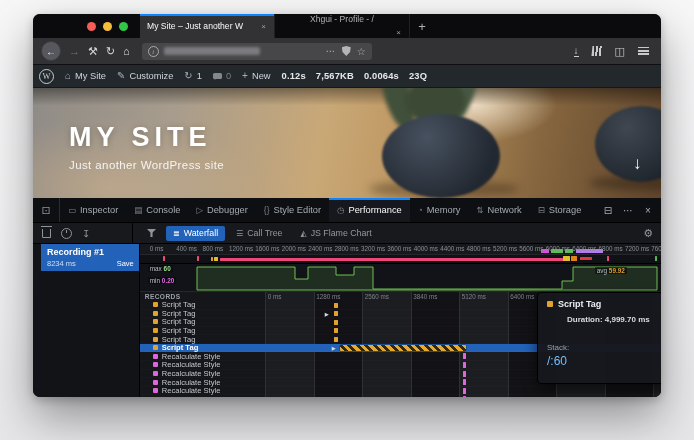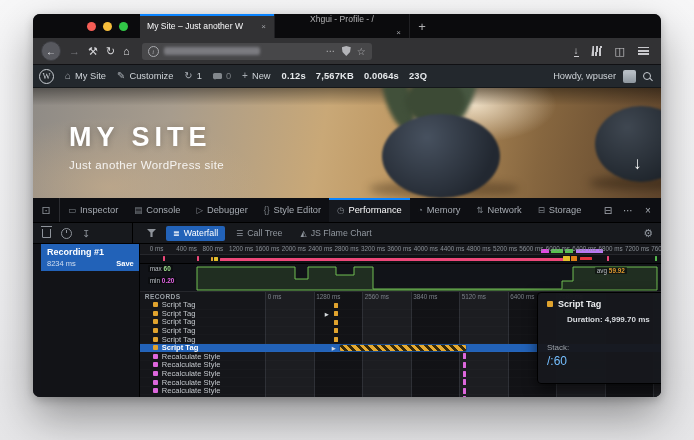--- a/index.html
+++ b/index.html
@@ -92,21 +92,21 @@
   .vtabs{display:flex;align-items:center;gap:4px;margin-left:10px;}
   .vtab{display:inline-flex;align-items:center;gap:4px;height:15px;padding:0 7px;border-radius:2px;font-size:8.8px;color:#9298a0;}
   .vtab.active{background:#2262b8;color:#fff;}
   .vt-ic{font-size:8px;}
   .gear{margin-left:auto;margin-right:8px;color:#9298a0;font-size:11px;}
   .perf-body{display:flex;height:157px;margin-left:8px;}
   .psidebar{width:100px;background:#121317;border-right:1px solid #000;box-sizing:border-box;}
   .recording{height:27px;background:#2262b8;position:relative;padding:3px 6px;box-sizing:border-box;color:#fff;}
   .rec-name{font-size:9px;font-weight:bold;}
   .rec-dur{font-size:7.5px;color:rgba(255,255,255,.78);margin-top:2px;}
-  .rec-save{position:absolute;right:5px;bottom:3px;font-size:7.5px;font-weight:bold;color:#fff;}
+  .rec-save{position:absolute;right:5px;bottom:3px;font-size:7.5px;font-weight:normal;color:#fff;}
   .pmain{position:relative;width:528px;overflow:hidden;background:#15161a;}
   .ruler{height:10px;position:relative;background:#17181c;border-bottom:1px solid #26272c;}
   .rtick{position:absolute;top:1px;font-size:6.3px;color:#8a9097;white-space:nowrap;}
   .rb{position:absolute;top:5px;height:4px;border-radius:.5px;}
   .overview{height:8px;position:relative;background:#101115;border-bottom:1px solid #000;}
   .ov{position:absolute;border-radius:.5px;}
   .fps{height:27px;position:relative;background:#111318;border-bottom:1px solid #26272c;}
   .fps svg{position:absolute;inset:0;}
   .chip{position:absolute;font-size:6.4px;background:rgba(8,9,11,.62);color:#b9bec4;padding:0 2px;border-radius:1px;white-space:nowrap;}
   .chip b{font-weight:bold;}
@@ -206,25 +206,20 @@
       </span>
       <span class="ab-item">
         <span class="ab-ic">+</span>
         <span>New</span>
       </span>
       <span class="stats">
         <span>0.12s</span>
         <span>7,567KB</span>
         <span>0.0064s</span>
         <span>23Q</span>
-      </span>
-      <span class="ab-right">
-        <span>Howdy, wpuser</span>
-        <span class="avatar"></span>
-        <span class="mag"></span>
       </span>
     </div>
 
     <div class="hero">
       <div class="blob pot-shadow"></div>
       <div class="blob leaf leaf1"></div>
       <div class="blob leaf leaf2"></div>
       <div class="blob leaf leaf3"></div>
       <div class="blob leaf leaf4"></div>
       <div class="blob pot-big"></div>

